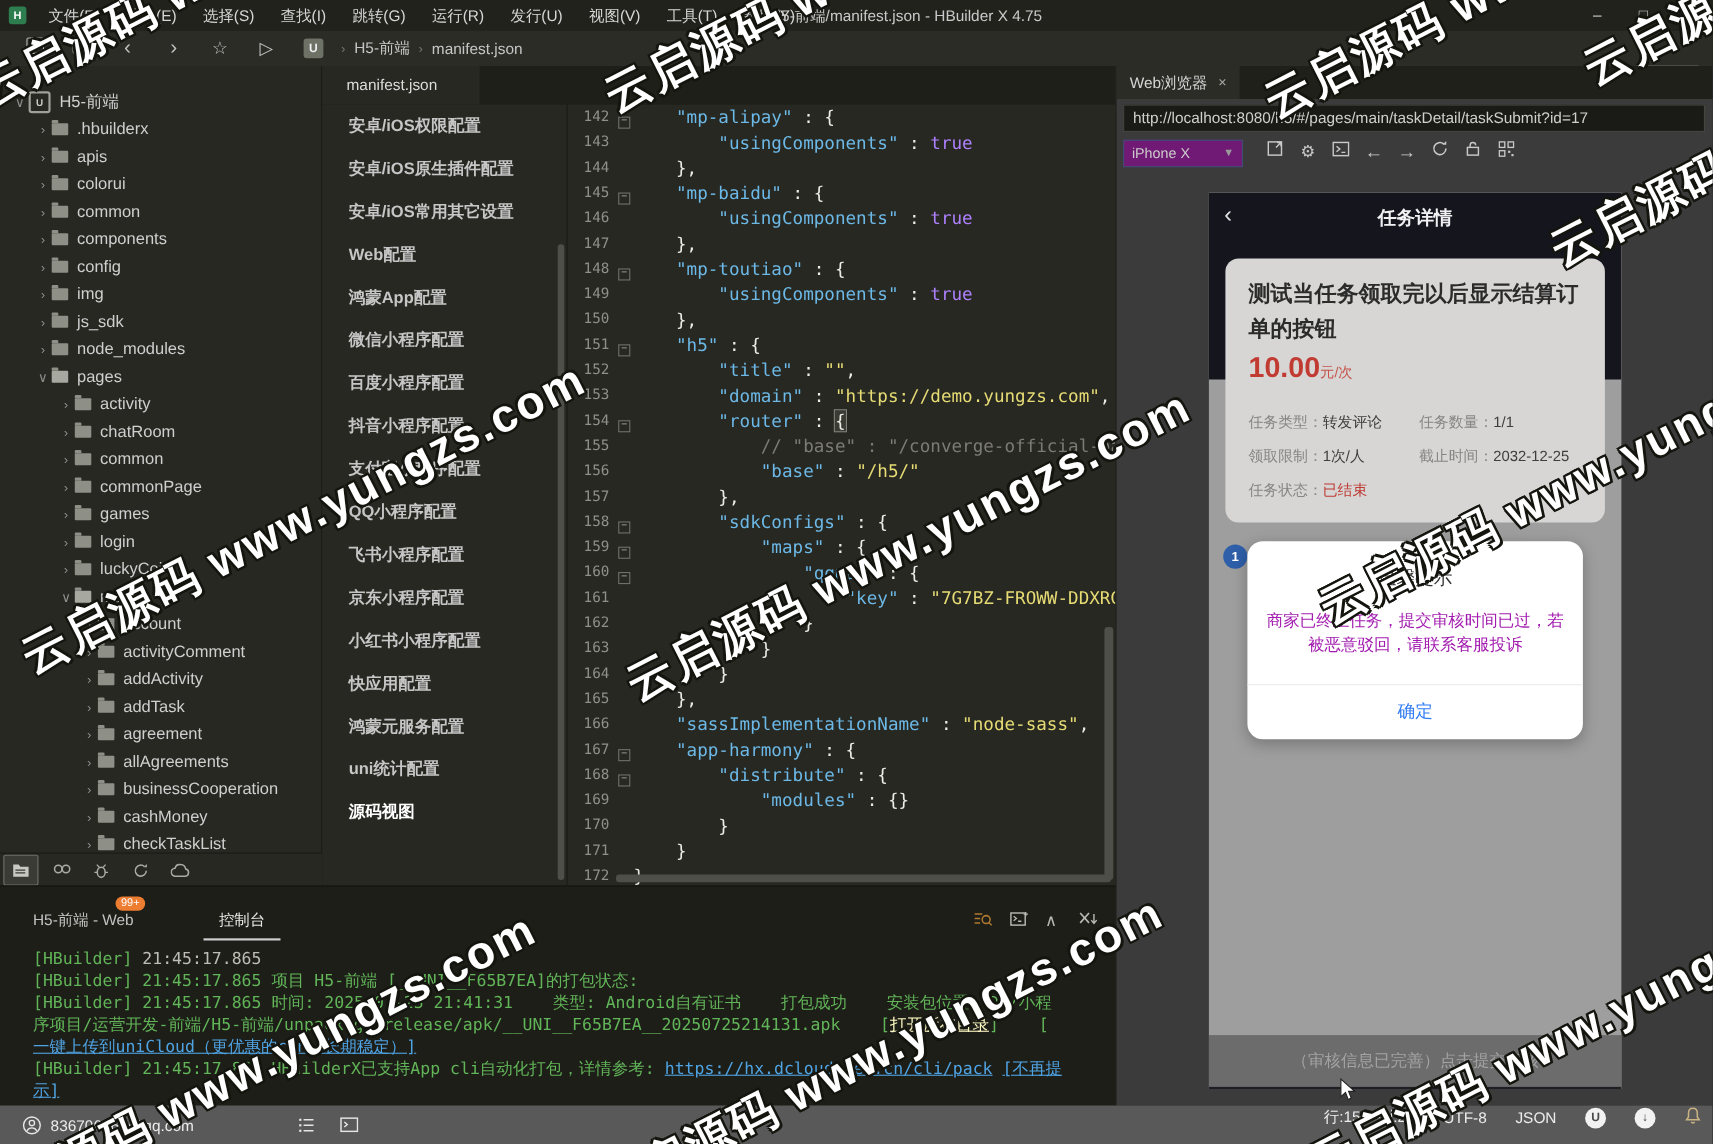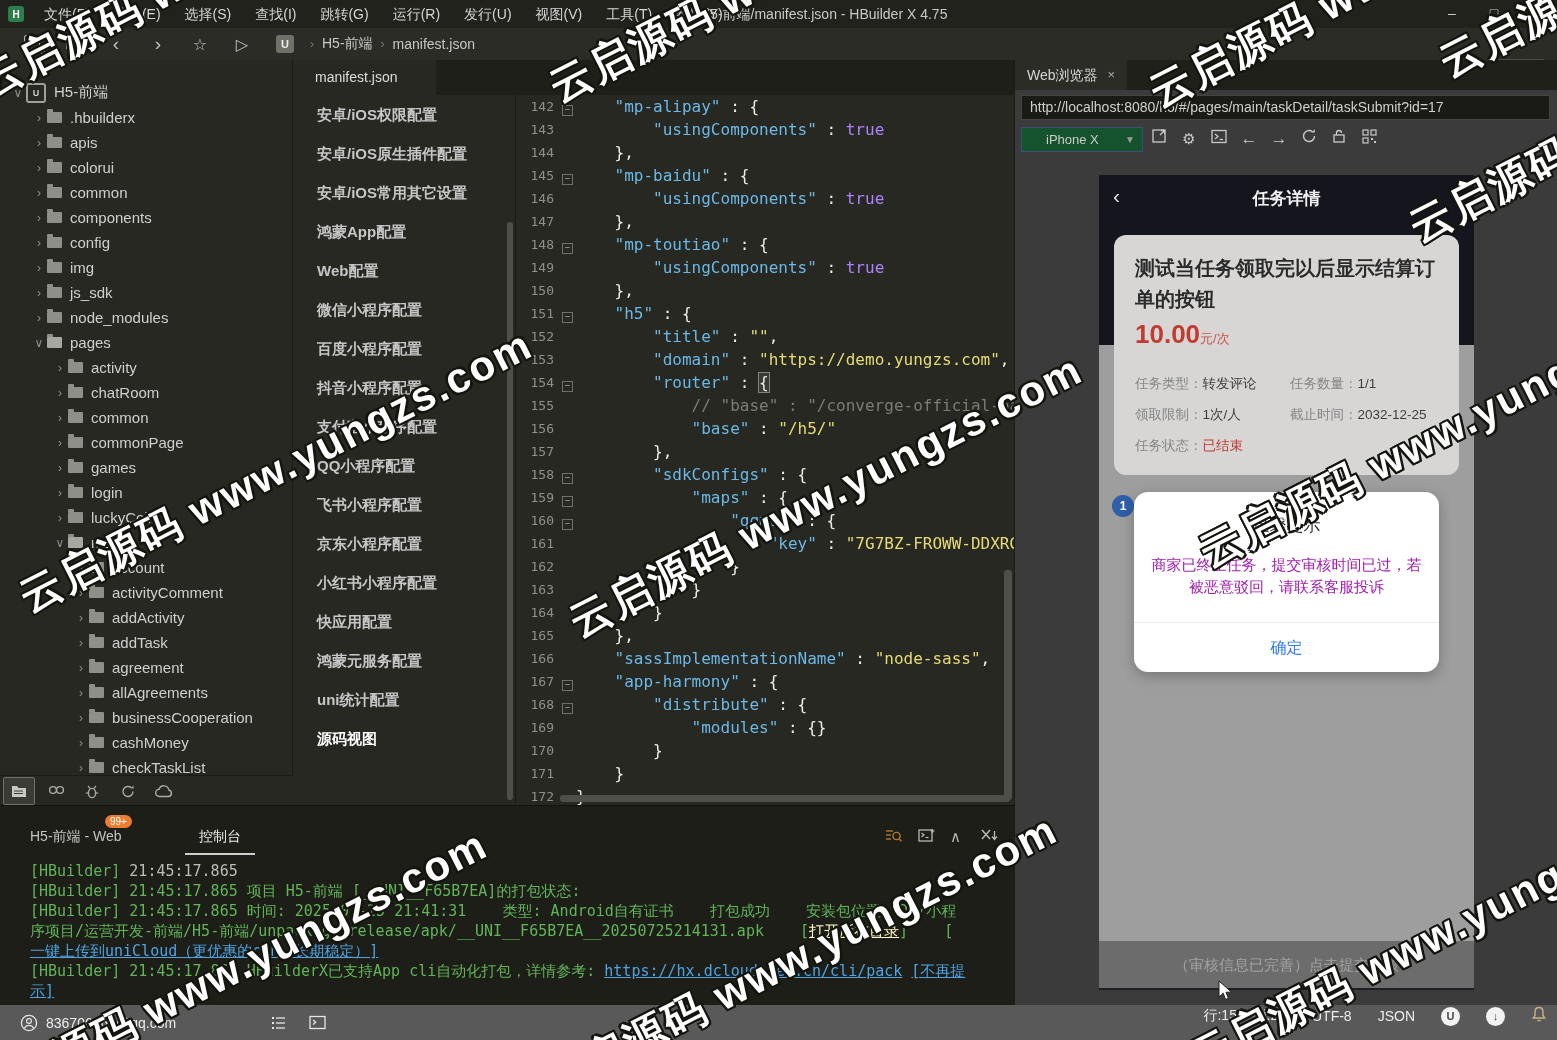--- a/index.html
+++ b/index.html
@@ -52,21 +52,21 @@
   .foldbox{display:inline-block;width:9px;height:9px;border:1px solid #6F706A;color:#A5A5A0;font-size:9px;line-height:7px;text-align:center;margin-top:6px;}
   .src{font-size:16px;color:#F2F2ED;}
   .tk-k{color:#6CB8E6;} .tk-s{color:#E6DB74;} .tk-b{color:#AE81FF;} .tk-p{color:#EDEDE8;} .tk-c{color:#7C7C74;}
   .tk-m{color:#EDEDE8;outline:1px solid #81827C;background:#3A3B33;}
   
   #browser{left:1014px;top:60px;width:543px;height:945px;background:#3B3B3B;border-left:1px solid #1A1B15;}
   #btabbar{position:absolute;left:0;top:0;width:543px;height:30px;background:#1F201A;}
   #btab{position:absolute;left:0;top:0;height:30px;background:#2B2C26;color:#D6D6D6;font-size:14px;line-height:30px;padding:0 12px;display:flex;align-items:center;gap:10px;}
   #btab .x{color:#A9A9A9;font-size:13px;}
   #burlwrap{position:absolute;left:6px;top:35px;width:529px;height:25px;background:#1A1B16;border:1px solid #44453F;box-sizing:border-box;color:#D0D0CB;font-size:14px;line-height:23px;padding-left:8px;white-space:nowrap;overflow:hidden;}
-  #bdevice{position:absolute;left:6px;top:67px;width:122px;height:25px;border:1px solid #3D4F73;background:#14532d;color:#CCCCCC;font-size:13px;line-height:23px;padding-left:24px;box-sizing:border-box;}
+  #bdevice{position:absolute;left:6px;top:67px;width:109px;height:25px;border:1px solid #3D4F73;background:#701a75;color:#CCCCCC;font-size:13px;line-height:23px;padding-left:7px;box-sizing:border-box;}
   #bdevice .caret{float:right;margin-right:7px;color:#9A9A9A;font-size:10px;}
   .bico{position:absolute;top:67px;width:24px;height:24px;color:#C9C9C9;font-size:15px;text-align:center;line-height:24px;}
   
   #phone{position:absolute;left:84px;top:115px;width:375px;height:815px;background:#9E9E9E;overflow:hidden;}
   #phone-darkhead{position:absolute;left:0;top:0;width:375px;height:170px;background:#15151D;}
   #pnav{position:absolute;left:0;top:0;width:375px;height:47px;color:#F1F1F3;}
   #pnav .back{position:absolute;left:14px;top:9px;font-size:21px;color:#E3E3E5;}
   #pnav .ttl{position:absolute;left:0;top:12px;width:375px;text-align:center;font-size:17px;font-weight:bold;}
   #pcard{position:absolute;left:15px;top:60px;width:345px;height:240px;background:#D7D6D5;border-radius:12px;}
   #pcard .cttl{position:absolute;left:21px;top:18px;width:302px;font-size:20px;line-height:31px;font-weight:bold;color:#2B2B2B;}
@@ -334,22 +334,22 @@
   </span>
 </div>
 
 <div id="centertabs" class="abs">
   <div id="mtab">manifest.json</div>
 </div>
 <div id="configlist" class="abs">
     <div class="citem">安卓/iOS权限配置</div>
     <div class="citem">安卓/iOS原生插件配置</div>
     <div class="citem">安卓/iOS常用其它设置</div>
+    <div class="citem">Web配置</div>
     <div class="citem">鸿蒙App配置</div>
-    <div class="citem">Web配置</div>
     <div class="citem">微信小程序配置</div>
     <div class="citem">百度小程序配置</div>
     <div class="citem">抖音小程序配置</div>
     <div class="citem">支付宝小程序配置</div>
     <div class="citem">QQ小程序配置</div>
     <div class="citem">飞书小程序配置</div>
     <div class="citem">京东小程序配置</div>
     <div class="citem">小红书小程序配置</div>
     <div class="citem">快应用配置</div>
     <div class="citem">鸿蒙元服务配置</div>

